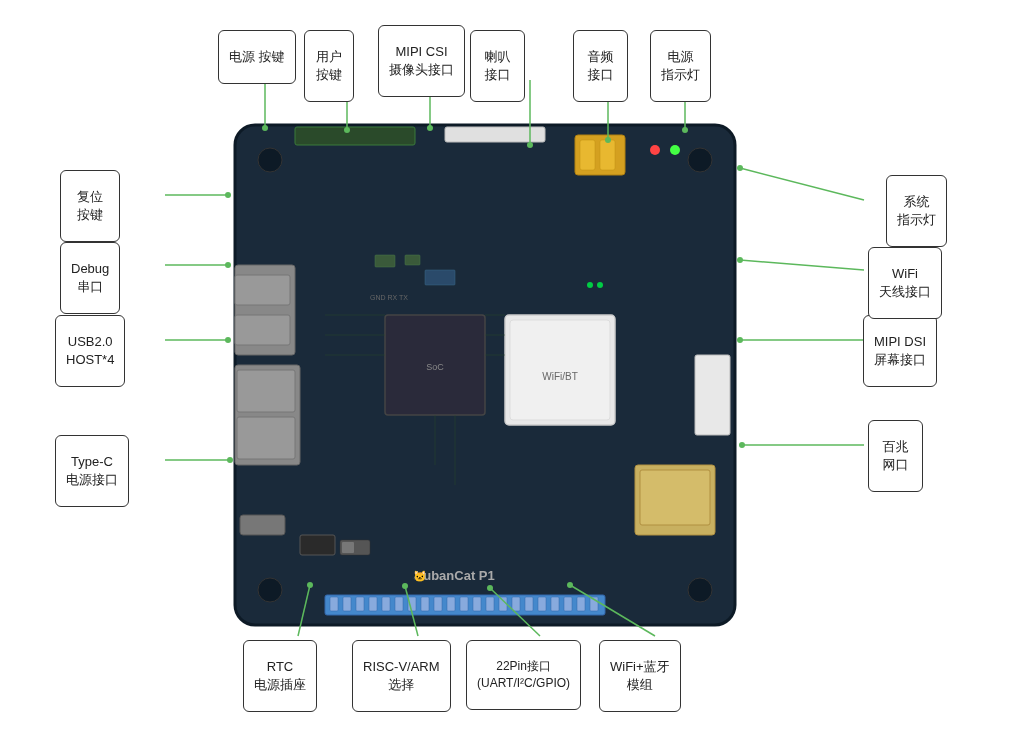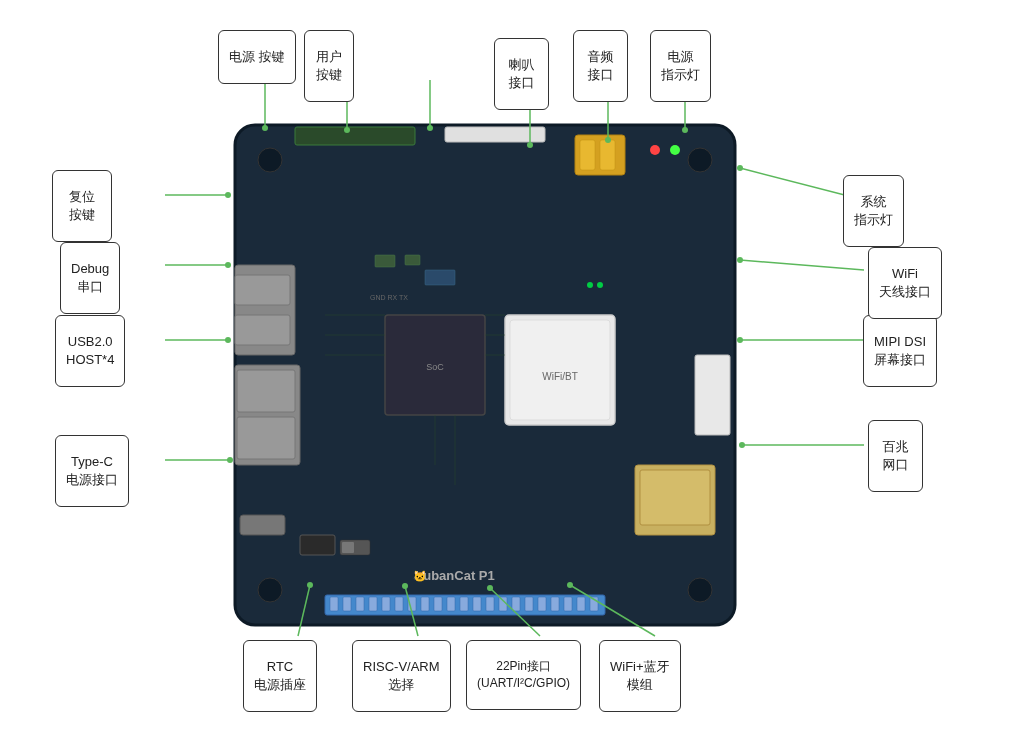--- a/index.html
+++ b/index.html
@@ -223,50 +223,53 @@
 
   <div class="label-box" style="left: 218px; top: 30px; min-width: 60px;">
     <span>电源
 按键</span>
   </div>
 
   <div class="label-box" style="left: 304px; top: 30px; min-width: 50px;">
     <span>用户<br>按键</span>
   </div>
 
-
-  <div class="label-box" style="left: 494px; top: 30px; min-width: 55px; margin-top: 8px;">
+  <div class="label-box" style="left: 378px; top: 25px; min-width: 80px;">
+    <span>MIPI CSI<br>摄像头接口</span>
+  </div>
+
+  <div class="label-box" style="left: 470px; top: 30px; min-width: 55px;">
     <span>喇叭<br>接口</span>
   </div>
 
   <div class="label-box" style="left: 573px; top: 30px; min-width: 55px;">
     <span>音频<br>接口</span>
   </div>
 
   <div class="label-box" style="left: 650px; top: 30px; min-width: 55px;">
     <span>电源<br>指示灯</span>
   </div>
 
-  <div class="label-box" style="left: 52px; top: 170px; min-width: 60px;">
+  <div class="label-box" style="left: 60px; top: 170px; min-width: 60px;">
     <span>复位<br>按键</span>
   </div>
 
   <div class="label-box" style="left: 60px; top: 242px; min-width: 60px;">
     <span>Debug<br>串口</span>
   </div>
 
   <div class="label-box" style="left: 55px; top: 315px; min-width: 70px;">
     <span>USB2.0<br>HOST*4</span>
   </div>
 
   <div class="label-box" style="left: 55px; top: 435px; min-width: 70px;">
     <span>Type-C<br>电源接口</span>
   </div>
 
-  <div class="label-box" style="left: 843px; top: 175px; min-width: 60px; text-align: center;">
+  <div class="label-box" style="left: 886px; top: 175px; min-width: 60px; text-align: center;">
     <span>系统<br>指示灯</span>
   </div>
 
   <div class="label-box" style="left: 863px; top: 315px; min-width: 70px;">
     <span>MIPI DSI<br>屏幕接口</span>
   </div>
 
   <div class="label-box" style="left: 868px; top: 247px; min-width: 60px;">
     <span>WiFi<br>天线接口</span>
   </div>

